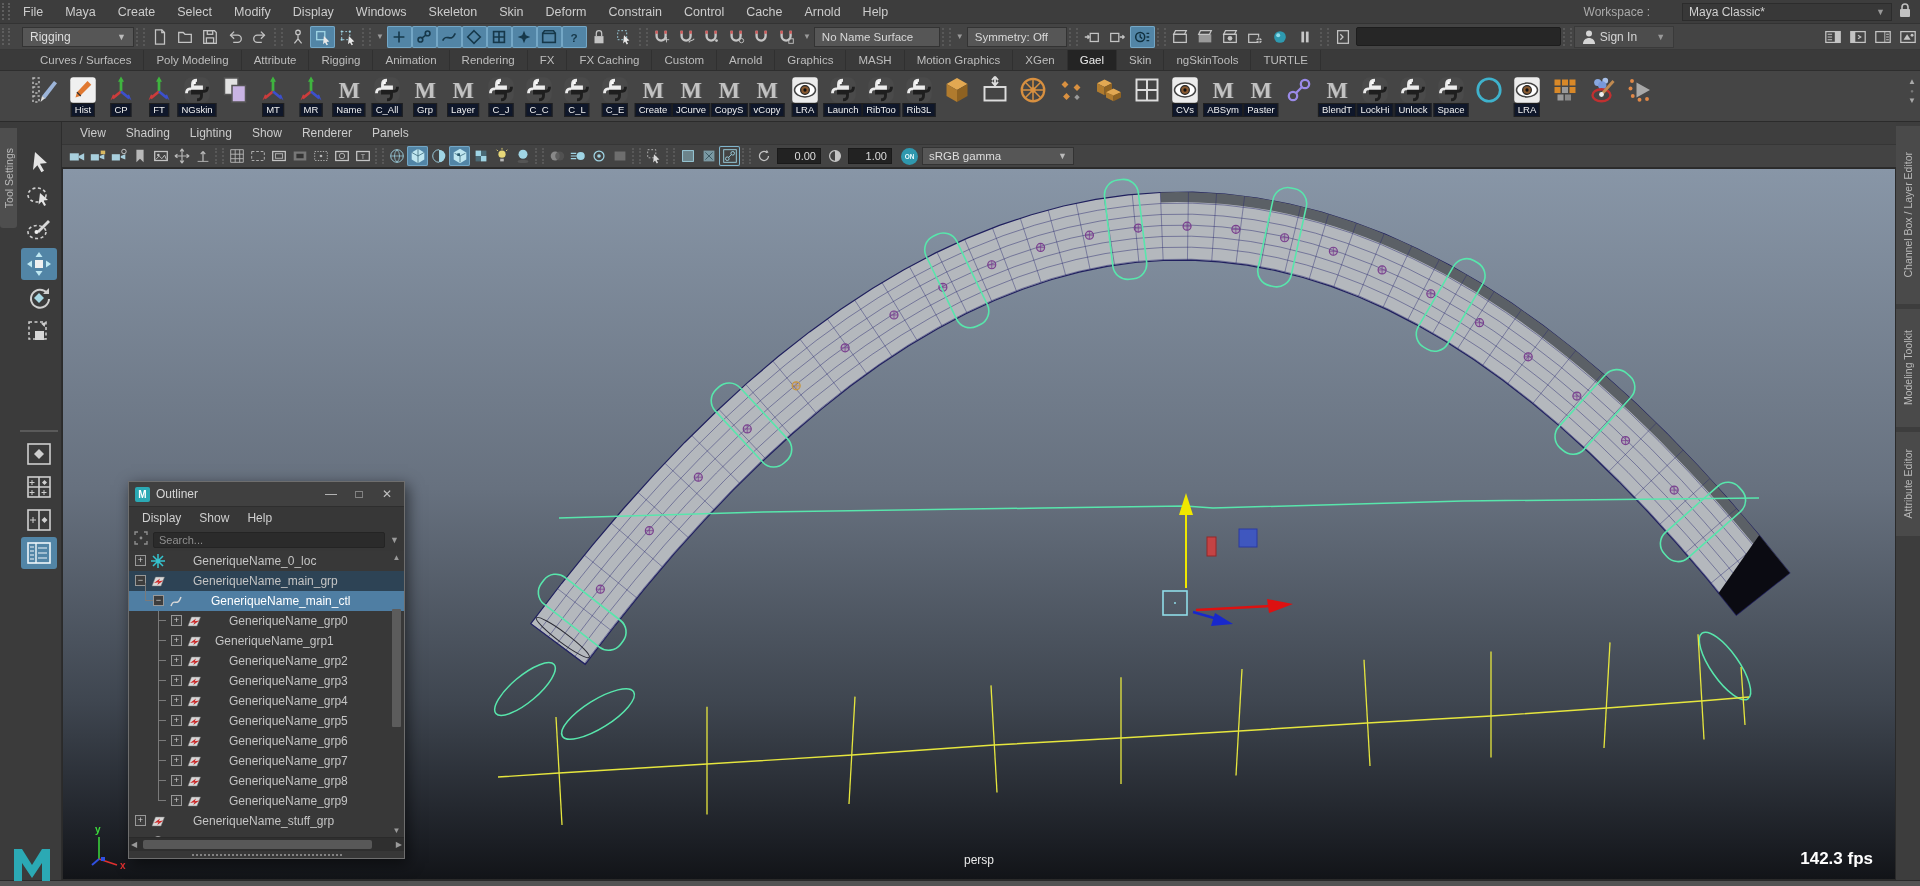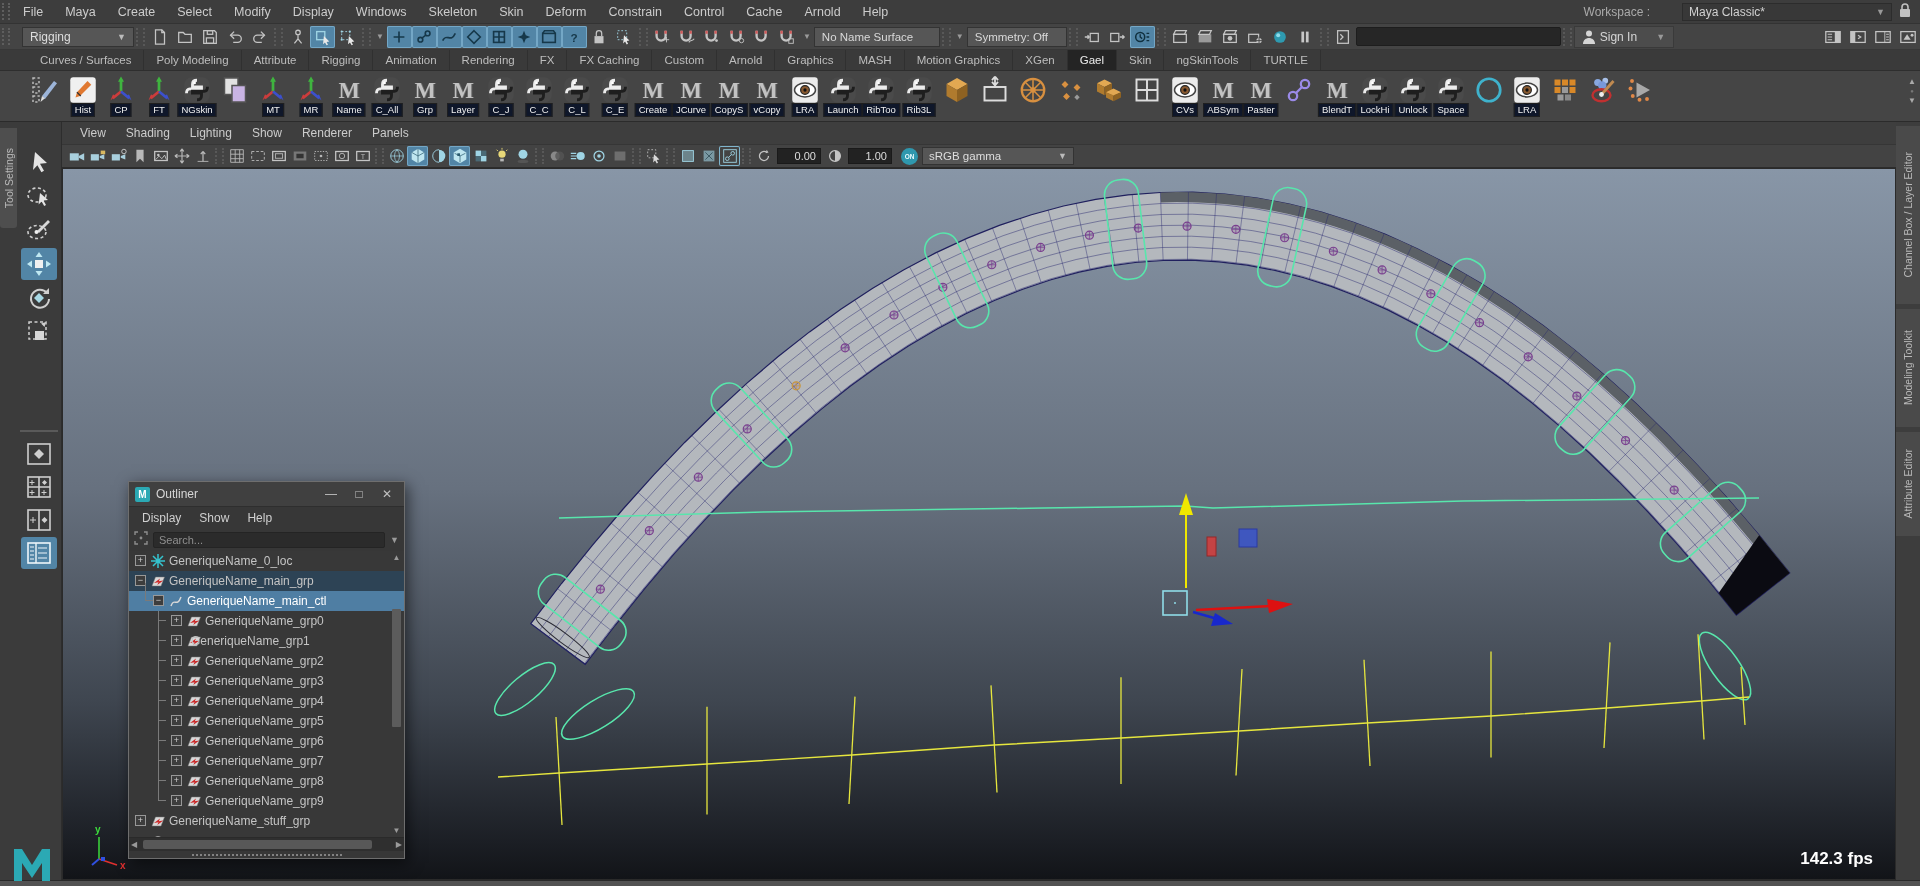--- a/index.html
+++ b/index.html
@@ -100,21 +100,21 @@
   #outliner-title .ttl { font-size:12px; color:#d6d6d6; margin-left:6px; }
   .win-btn { width:22px; text-align:center; color:#c0c0c0; font-size:12px; margin-left:6px; cursor:default; }
   #outliner-menus { height:22px; display:flex; align-items:center; padding-left:4px; }
   .omenu { font-size:12px; color:#cfcfcf; padding:0 9px; }
   #outliner-search { height:22px; display:flex; align-items:center; gap:5px; padding:0 5px; }
   #search-input { flex:1; height:16px; background:#2b2b2b; border:1px solid #242424; border-radius:2px;
                   color:#cccccc; font-size:11px; padding:0 5px; outline:none; }
   #search-input::placeholder { color:#8f8f8f; }
   #outliner-tree { position:relative; height:286px; background:#383838; overflow:hidden; }
   .orow { position:relative; height:20px; }
-  .orow .olabel { position:absolute; top:3px; font-size:12px; color:#c4c4c4; white-space:nowrap; }
+  .orow .olabel { position:absolute; top:3px; font-size:12px; color:#c4c4c4; white-space:nowrap;margin-left:24px; }
   .orow.selected { background:#4f7ea3; } .orow.selected .olabel { color:#ffffff; }
   .orow.ancestor { background:#2d4355; }
   .oexp { position:absolute; top:4px; width:11px; height:11px; border:1px solid #989898; background:#3d3d3d;
           color:#d0d0d0; font-size:9px; line-height:9px; text-align:center; }
   .oicon { position:absolute; top:2px; width:16px; height:16px; }
   .guide { position:absolute; border-color:#7a7a7a !important; }
   #vscroll { position:absolute; right:1px; top:0; width:13px; height:100%; }
   #vthumb { position:absolute; left:2px; width:9px; background:#5c5c5c; border-radius:1px; }
   .varrow { position:absolute; left:0; width:13px; text-align:center; color:#9a9a9a; font-size:8px; }
   #hscroll { height:14px; background:#2f2f2f; position:relative; border-top:1px solid #2a2a2a; }
@@ -1290,20 +1290,21 @@
             <circle cx="1112" cy="434" r="1" fill="#8fdce8"></circle>
             <line x1="1123" y1="419" x2="1123" y2="344" stroke="#f0e800" stroke-width="2"></line>
             <polygon points="1123,324 1116,346 1130,346" fill="#f0e800"></polygon>
             <line x1="1133" y1="441" x2="1208" y2="437" stroke="#dd1111" stroke-width="2.4"></line>
             <polygon points="1230,435 1204,430 1206,444" fill="#dd1111"></polygon>
             <line x1="1130" y1="443" x2="1158" y2="451" stroke="#1828cc" stroke-width="2.4"></line>
             <polygon points="1170,455 1152,444 1148,457" fill="#1828cc"></polygon>
             <rect x="1144" y="368" width="9" height="19" fill="#d04040" stroke="#992020" opacity="0.9"></rect>
             <rect x="1176" y="360" width="18" height="18" fill="#3a55cc" stroke="#2233aa" opacity="0.85"></rect>
           </svg>
+        <div id="persp-label">persp</div>
         <div id="fps-label">142.3 fps</div>
         <svg id="axis-gizmo" width="56" height="48">
           <text x="4" y="10" font-size="10" fill="#3ddb3d" font-weight="bold">y</text>
           <line x1="8" y1="14" x2="8" y2="36" stroke="#3ddb3d" stroke-width="1.5"></line>
           <line x1="8" y1="36" x2="26" y2="42" stroke="#e03030" stroke-width="1.5"></line>
           <text x="29" y="46" font-size="10" fill="#e03030" font-weight="bold">x</text>
           <line x1="8" y1="36" x2="1" y2="42" stroke="#3050e0" stroke-width="2"></line>
           <rect x="10" y="34" width="4" height="4" fill="#3050e0"></rect>
         </svg>
       </div>

